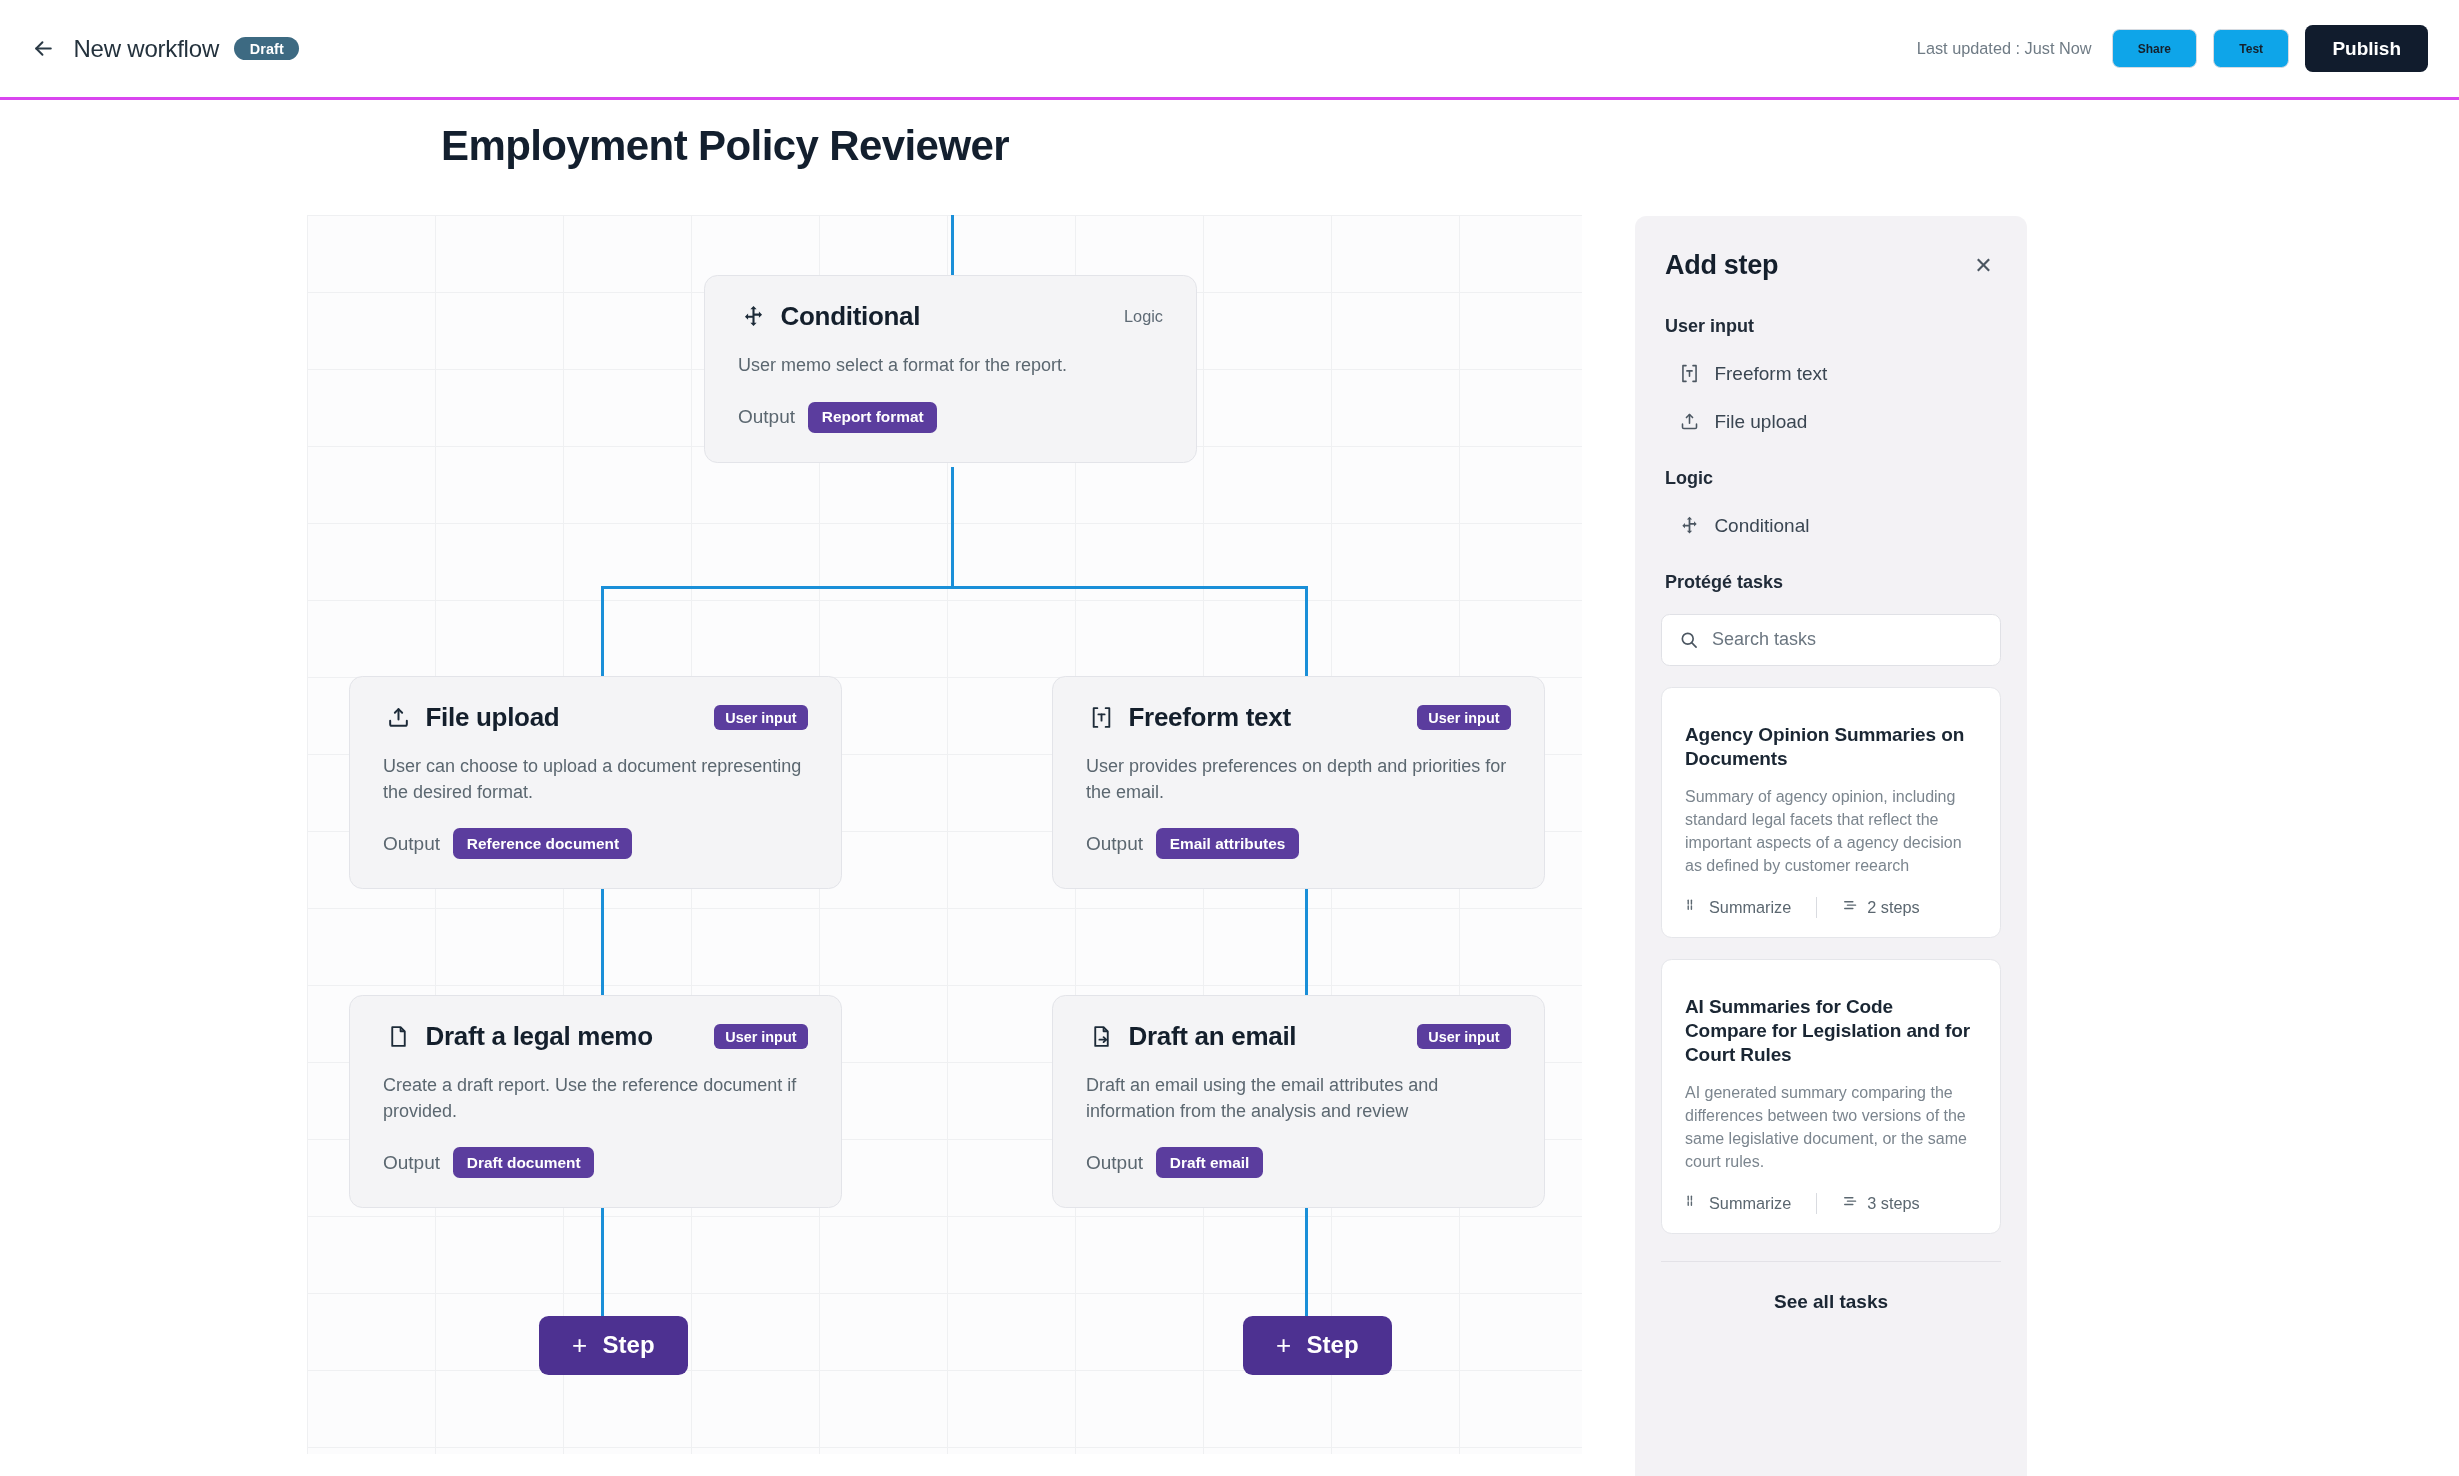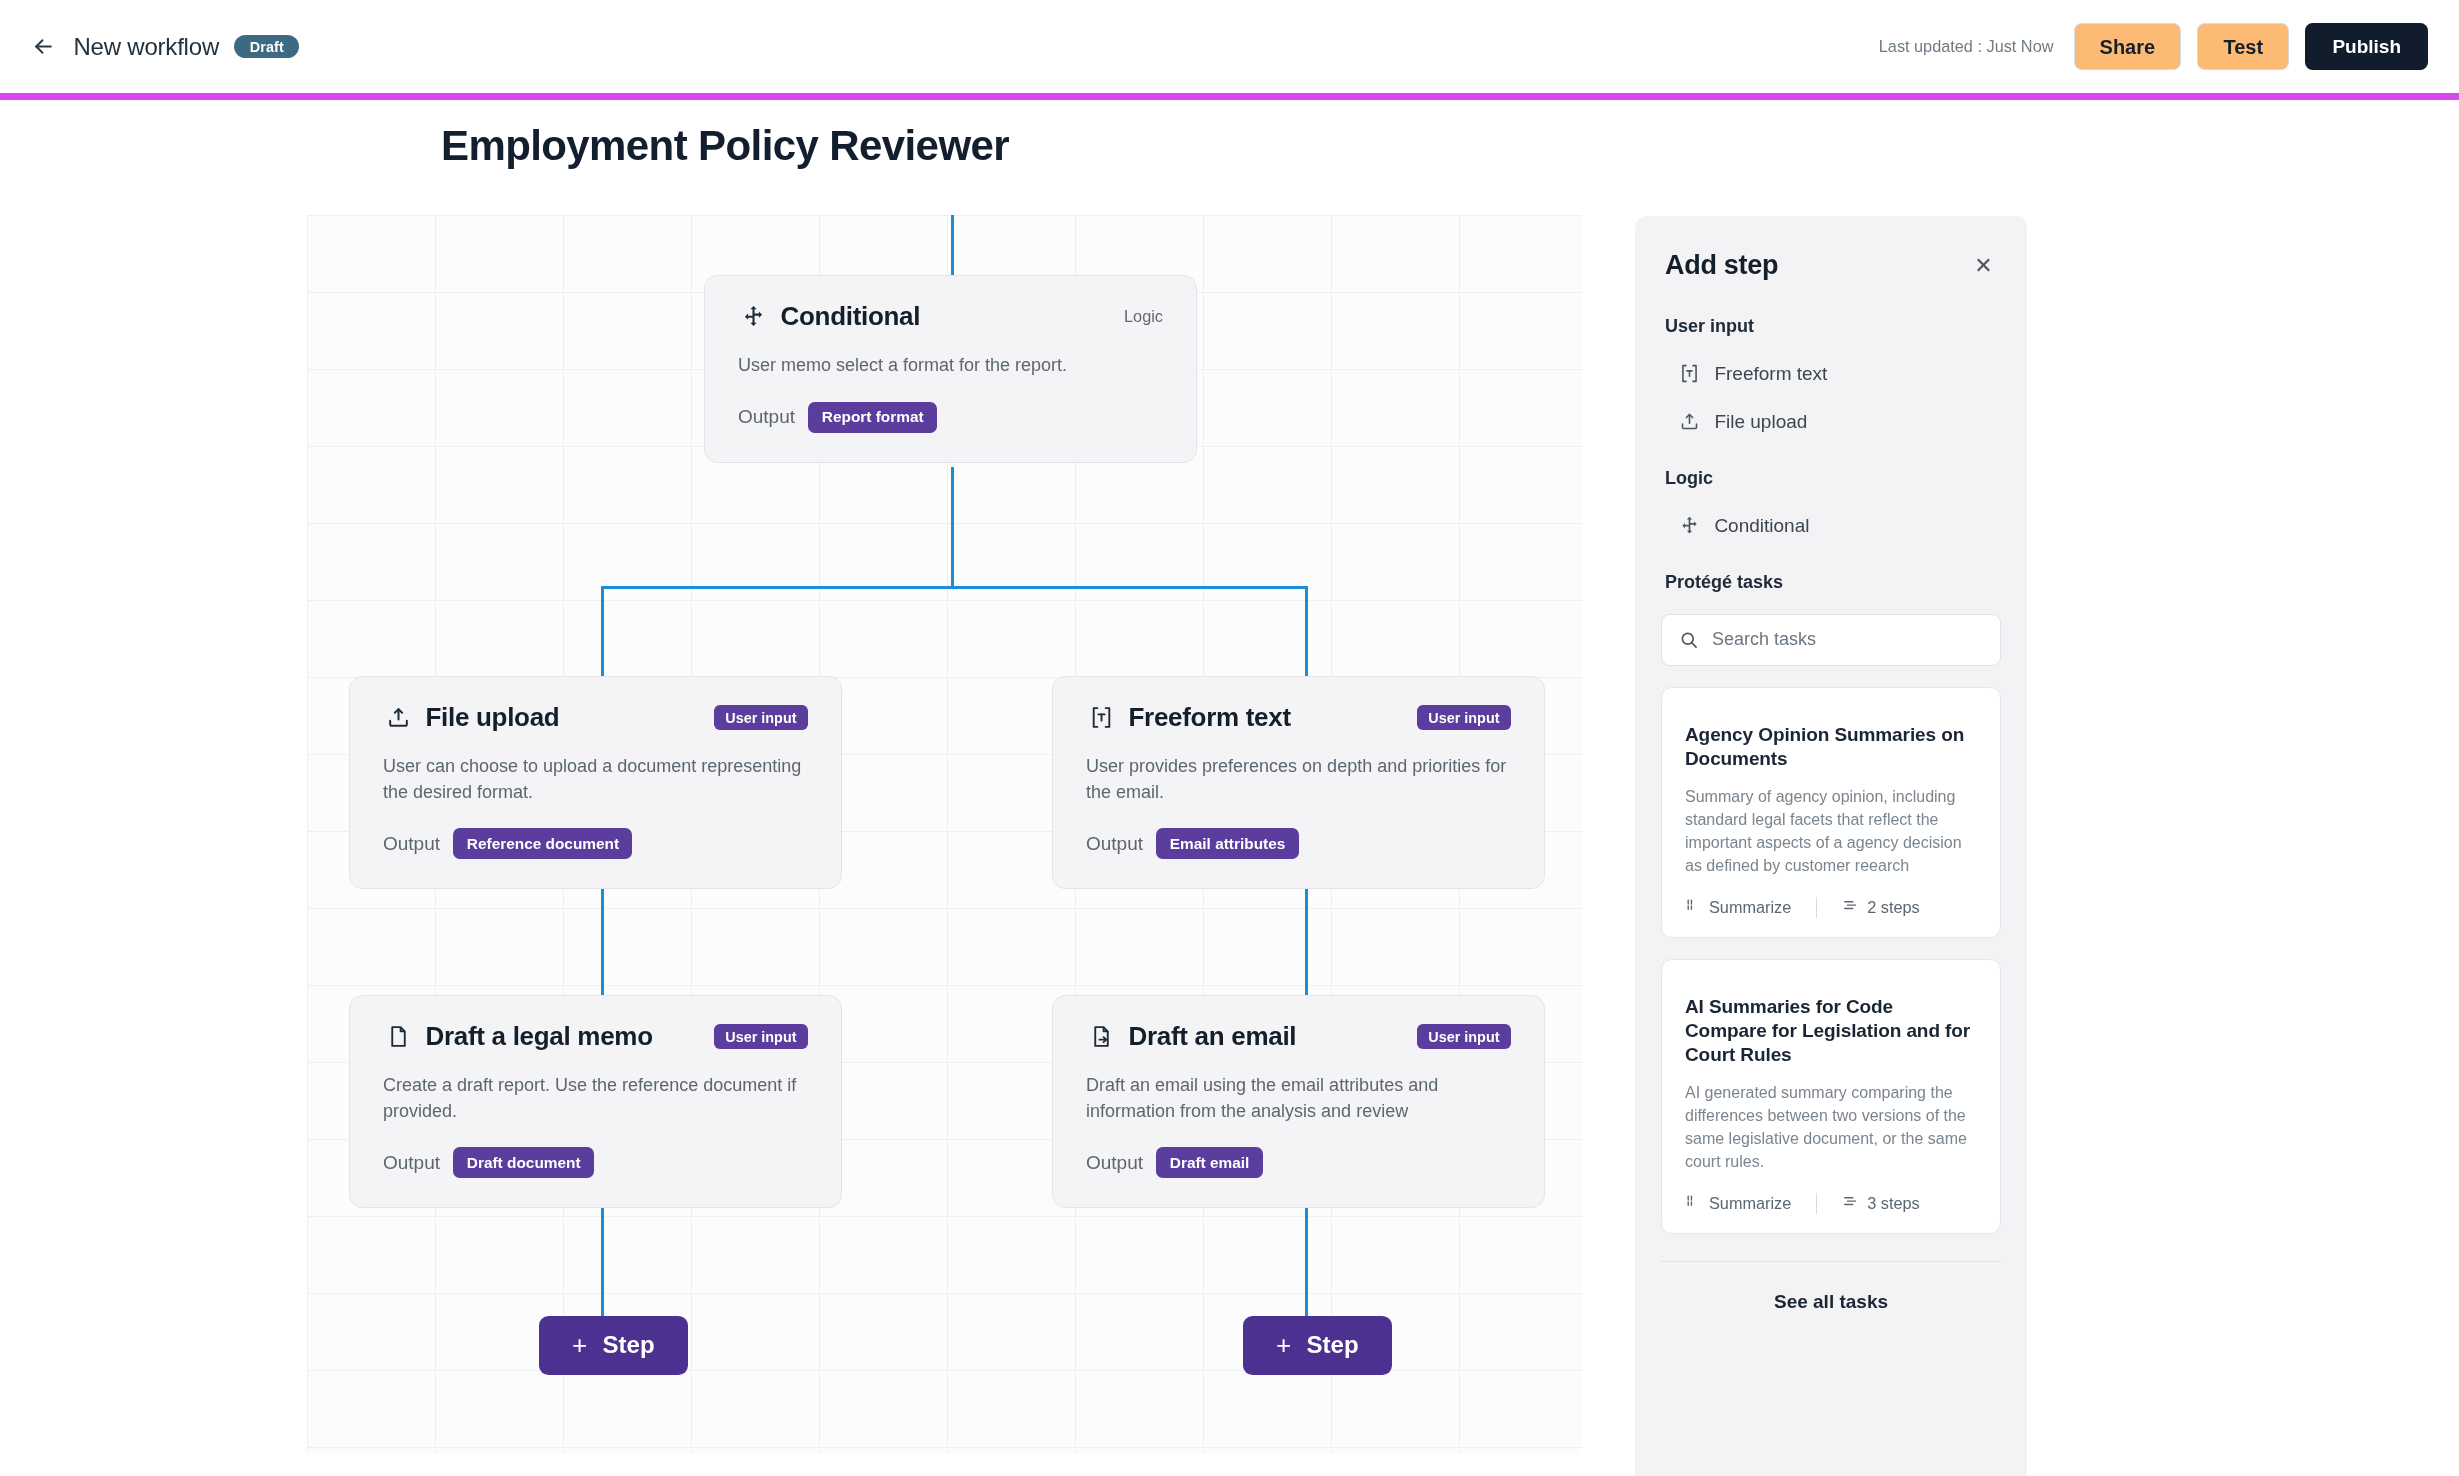--- a/index.html
+++ b/index.html
@@ -8,21 +8,21 @@
     font-family: "Liberation Sans", sans-serif;
     background: #ffffff;
     overflow: hidden;
   }
 
   
   .topbar {
     position: absolute; top: 0; left: 0;
     width: 2459px; height: 100px;
     background: #ffffff;
-    border-bottom: 7px solid #d946ef;
+    border-bottom: 3px solid #d946ef;
     display: flex; align-items: center;
   }
   .topbar-left { display: flex; align-items: center; gap: 15.4px; margin-left: 29px; }
   .back-arrow {
     width: 29px; height: 29px; display: flex;
     align-items: center; justify-content: center;
     color: #2b3a46; cursor: pointer;
   }
   .wf-title { font-size: 24px; color: #24323d; letter-spacing: -0.2px; }
   .draft-badge {
@@ -30,23 +30,23 @@
     font-size: 14.4px; font-weight: bold;
     padding: 3.8px 15.4px; border-radius: 19px;
     letter-spacing: 0.1px;
   }
   .topbar-right {
     margin-left: auto; margin-right: 31px;
     display: flex; align-items: center; gap: 16.3px;
   }
   .last-updated { font-size: 16.3px; color: #6f7b85; margin-right: 3.8px; }
   .btn-outline {
-    background: #fdba74; border: 1.4px solid #d6dbe1;
+    background: #0ea5e9; border: 1.4px solid #d6dbe1;
     border-radius: 7.7px; padding: 12.5px 25px;
-    font-size: 20px; font-weight: bold; color: #16202b;
+    font-size: 12px; font-weight: bold; color: #16202b;
     cursor: pointer; line-height: 1;
   }
   .btn-dark {
     background: #111c2d; border: none; border-radius: 7.7px;
     padding: 14.4px 27px; font-size: 19px; font-weight: bold;
     color: #ffffff; cursor: pointer; line-height: 1;
   }
 
   
   .page-title {

